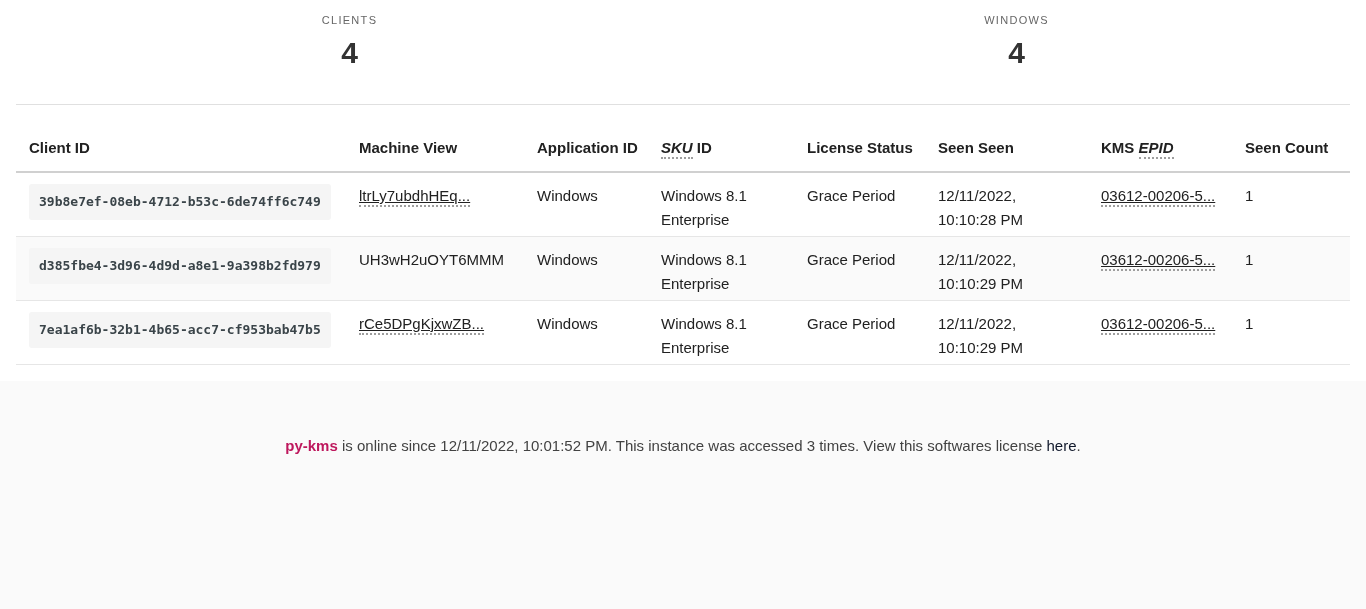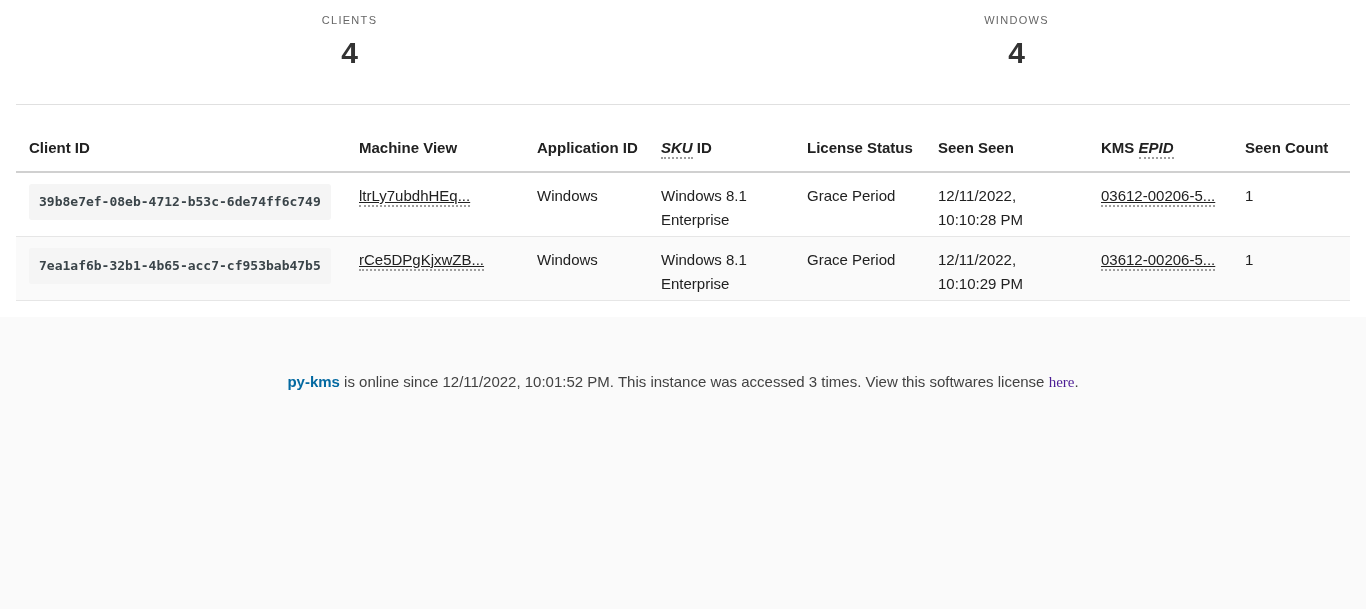--- a/index.html
+++ b/index.html
@@ -115,26 +115,25 @@
     background: #fafafa;
     text-align: center;
   }
   .footer-text {
     margin: 0;
     padding-top: 54px;
     font-size: 15px;
     line-height: 22px;
     color: #424242;
   }
-  .footer-text strong { color: #0369a1; }
+  .footer-text strong { color: #be185d; }
   .link {
-    color: #4c1d95;
+    color: #0f172a;
     text-decoration: none;
     cursor: pointer;
-    font-family: Liberation Serif, serif;
   }
 </style>
 </head>
 <body>
 
 <section class="stats">
   <div class="stat">
     <div class="stat-label">CLIENTS</div>
     <div class="stat-value">4</div>
   </div>
@@ -173,20 +172,30 @@
         <td><span class="chip">39b8e7ef-08eb-4712-b53c-6de74ff6c749</span></td>
         <td class="nowrap"><span class="tip">ltrLy7ubdhHEq...</span></td>
         <td>Windows</td>
         <td>Windows 8.1 Enterprise</td>
         <td class="nowrap">Grace Period</td>
         <td>12/11/2022, 10:10:28 PM</td>
         <td class="nowrap"><span class="tip">03612-00206-5...</span></td>
         <td>1</td>
       </tr>
       <tr>
+        <td><span class="chip">d385fbe4-3d96-4d9d-a8e1-9a398b2fd979</span></td>
+        <td class="nowrap">UH3wH2uOYT6MMM</td>
+        <td>Windows</td>
+        <td>Windows 8.1 Enterprise</td>
+        <td class="nowrap">Grace Period</td>
+        <td>12/11/2022, 10:10:29 PM</td>
+        <td class="nowrap"><span class="tip">03612-00206-5...</span></td>
+        <td>1</td>
+      </tr>
+      <tr>
         <td><span class="chip">7ea1af6b-32b1-4b65-acc7-cf953bab47b5</span></td>
         <td class="nowrap"><span class="tip">rCe5DPgKjxwZB...</span></td>
         <td>Windows</td>
         <td>Windows 8.1 Enterprise</td>
         <td class="nowrap">Grace Period</td>
         <td>12/11/2022, 10:10:29 PM</td>
         <td class="nowrap"><span class="tip">03612-00206-5...</span></td>
         <td>1</td>
       </tr>
     </tbody>

